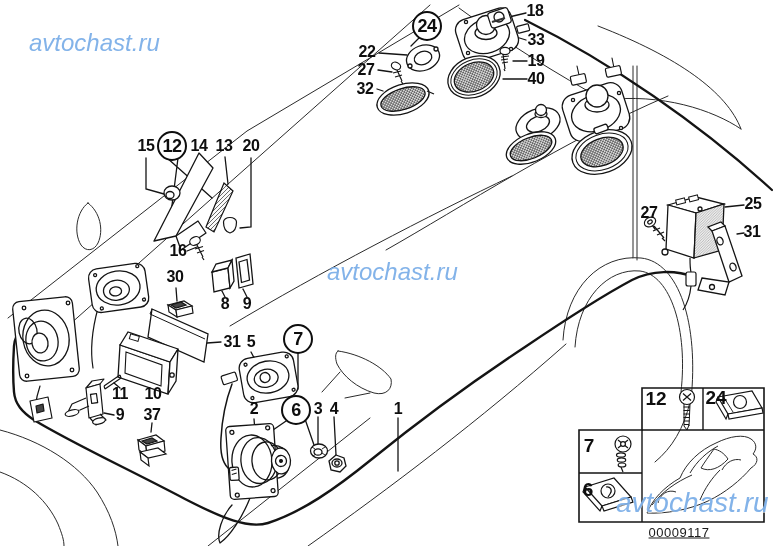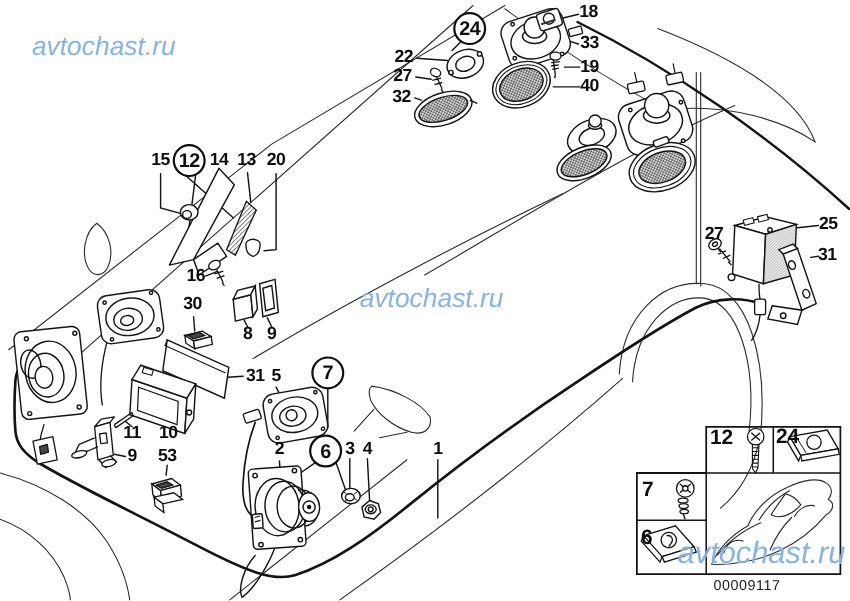--- a/index.html
+++ b/index.html
@@ -9,21 +9,21 @@
   .co{position:absolute;transform:translate(-50%,-50%);font-weight:bold;font-size:16px;
       color:#0e0e0e;letter-spacing:-0.5px;line-height:1;white-space:nowrap;}
   .co.circled{width:26px;height:26px;border:2.3px solid #0e0e0e;border-radius:50%;
       background:#fff;display:flex;align-items:center;justify-content:center;font-size:18px;}
   .ico{position:absolute;transform:translate(-50%,-50%);font-weight:bold;font-size:19px;
       color:#0e0e0e;line-height:1;}
   .wm{position:absolute;color:rgba(120,172,231,0.92);font-size:24px;font-weight:normal;
       letter-spacing:0px;line-height:1;text-shadow:0 1px 0 rgba(255,255,255,.55);z-index:5;font-style:italic;}
   .wm.big{font-size:28px;}
   #docnum{position:absolute;transform:translate(-50%,-50%);font-size:13px;color:#1a1a1a;
-      letter-spacing:0.5px;font-weight:normal;}
+      letter-spacing:0.5px;font-weight:normal;text-decoration:underline;}
 </style>
 </head>
 <body>
 
 <div id="stage">
 
 <svg id="art" width="773" height="546" viewBox="0 0 773 546">
   <defs>
     <pattern id="mesh" width="3.2" height="3.2" patternUnits="userSpaceOnUse">
       <rect width="3.2" height="3.2" fill="#d9d9d9"></rect>
@@ -386,21 +386,21 @@
   <div class="co" style="left:178px;top:251px">16</div>
   <div class="co" style="left:175px;top:277px">30</div>
   <div class="co" style="left:225px;top:304px">8</div>
   <div class="co" style="left:247px;top:304px">9</div>
   <div class="co" style="left:232px;top:342px">31</div>
   <div class="co" style="left:251px;top:342px">5</div>
   <div class="co circled" style="left:298px;top:339px">7</div>
   <div class="co" style="left:120px;top:394px">11</div>
   <div class="co" style="left:153px;top:394px">10</div>
   <div class="co" style="left:120px;top:415px">9</div>
-  <div class="co" style="left:152px;top:415px">53</div>
+  <div class="co" style="left:152px;top:415px">37</div>
   <div class="co" style="left:254px;top:409px">2</div>
   <div class="co circled" style="left:296px;top:410px">6</div>
   <div class="co" style="left:318px;top:409px">3</div>
   <div class="co" style="left:334px;top:409px">4</div>
   <div class="co" style="left:398px;top:409px">1</div>
 
   <div class="ico" style="left:656px;top:398px">12</div>
   <div class="ico" style="left:716px;top:397px">24</div>
   <div class="ico" style="left:589px;top:445px">7</div>
   <div class="ico" style="left:588px;top:489px">6</div>

